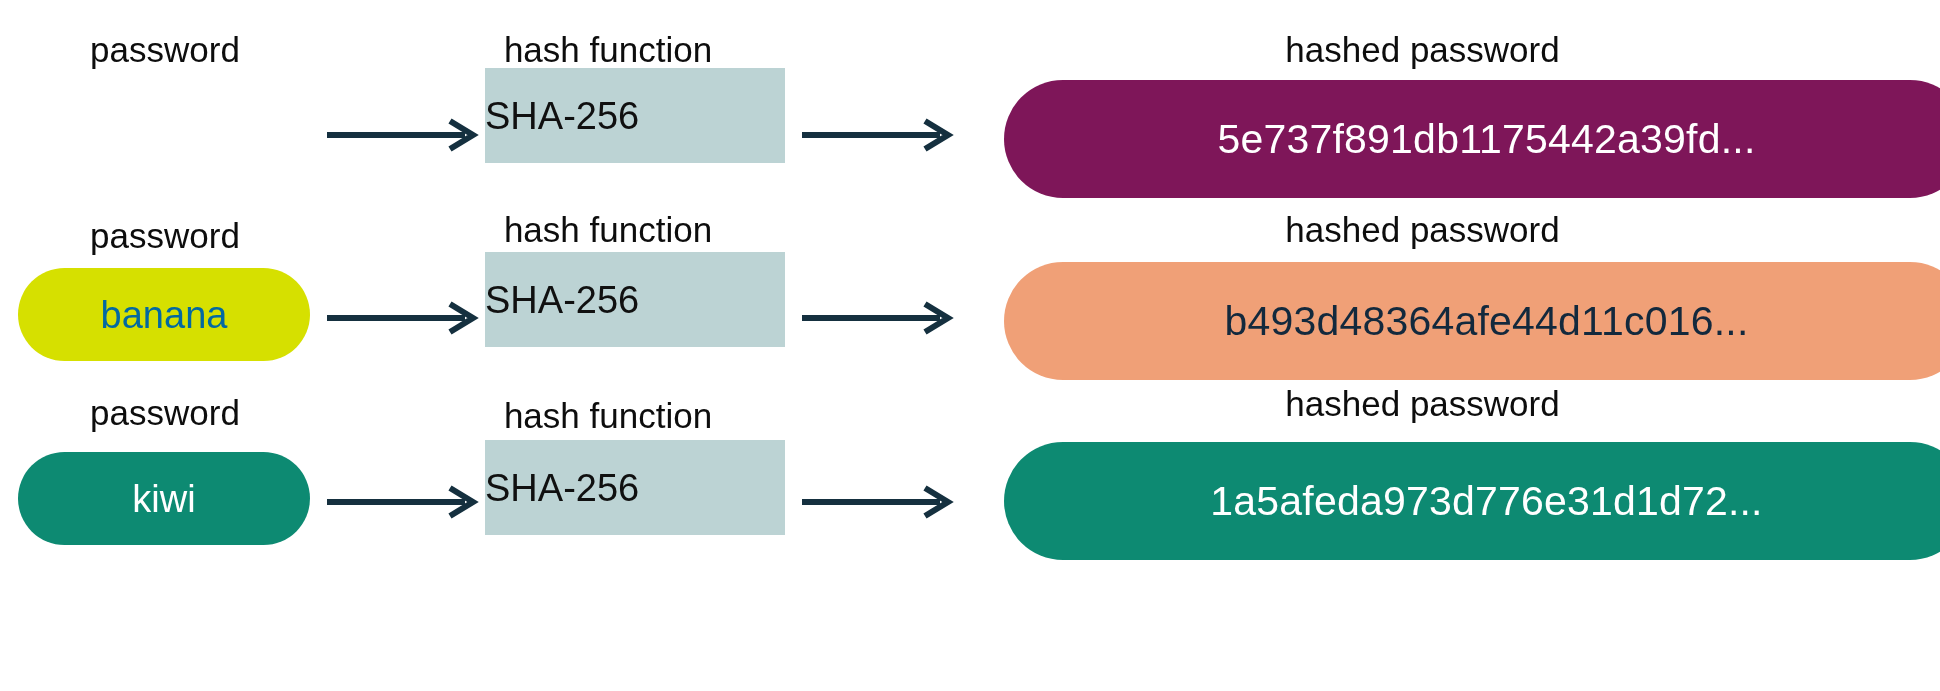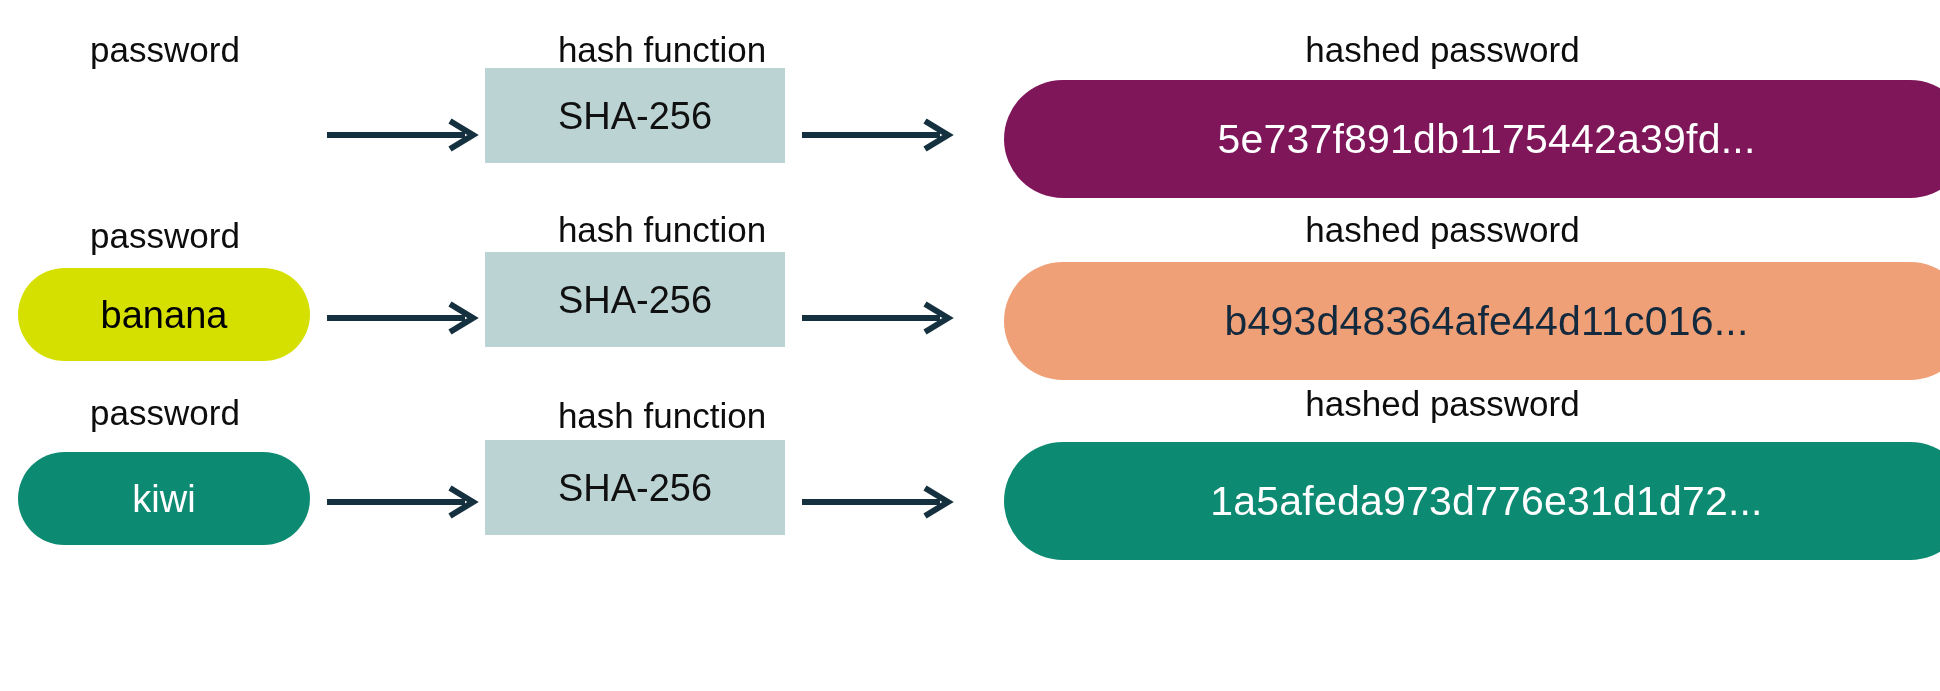--- a/index.html
+++ b/index.html
@@ -32,22 +32,22 @@
   .caption {
     position: absolute;
     text-align: center;
     color: #0d0d0d;
     font-size: 35px;
     font-weight: 400;
     line-height: 1;
     white-space: nowrap;
   }
   .cap-pw     { left: 20px;   width: 290px; top: 22px; }
-  .cap-fn     { left: 512px;  width: 300px; top: 22px; }
-  .cap-hash   { left: 960px;  width: 965px; top: 22px; }
+  .cap-fn     { left: 458px;  width: 300px; top: 22px; }
+  .cap-hash   { left: 940px;  width: 965px; top: 22px; }
 
   
   .pill {
     position: absolute;
     display: flex;
     align-items: center;
     justify-content: center;
     border-radius: 999px;
     font-size: 38px;
     line-height: 1;
@@ -63,21 +63,20 @@
   
   .fn-box {
     position: absolute;
     left: 485px;
     top: 58px;
     width: 300px;
     height: 95px;
     background: #bcd3d4;
     display: flex;
     align-items: center;
-    justify-content: center;
     font-size: 38px;
     color: #101010;
     line-height: 1;
     box-sizing: border-box;
   }
 
   
   .hash-pill {
     left: 1004px;
     top: 70px;
@@ -151,21 +150,21 @@
     <div class="pill hash-pill" style="background: rgb(126, 22, 89); color: rgb(255, 255, 255);">
       <span>5e737f891db1175442a39fd...</span>
     </div>
   </div>
 
   <div class="row row-2">
     <div class="caption cap-pw" style="color: rgb(13, 13, 13);">password</div>
     <div class="caption cap-fn" style="color: rgb(13, 13, 13);">hash function</div>
     <div class="caption cap-hash" style="color: rgb(13, 13, 13);">hashed password</div>
 
-    <div class="pill pw-pill" style="background: rgb(214, 224, 0); color: #000000;">
+    <div class="pill pw-pill" style="background: rgb(214, 224, 0); color: #0369a1;">
       <span>banana</span>
     </div>
 
     <div class="arrow arrow-a">
       <svg viewBox="0 0 155 40" preserveAspectRatio="none">
         <line x1="2" y1="20" x2="140" y2="20" stroke="#15303f" stroke-width="6"></line>
         <polyline points="125,6 148,20 125,34" fill="none" stroke="#15303f" stroke-width="6"></polyline>
       </svg>
     </div>
 

